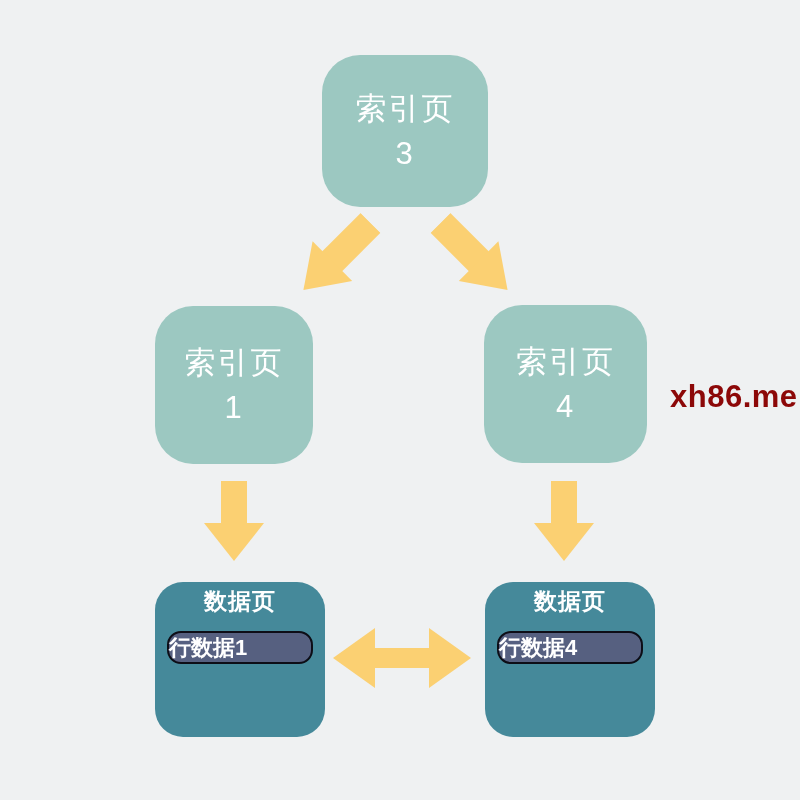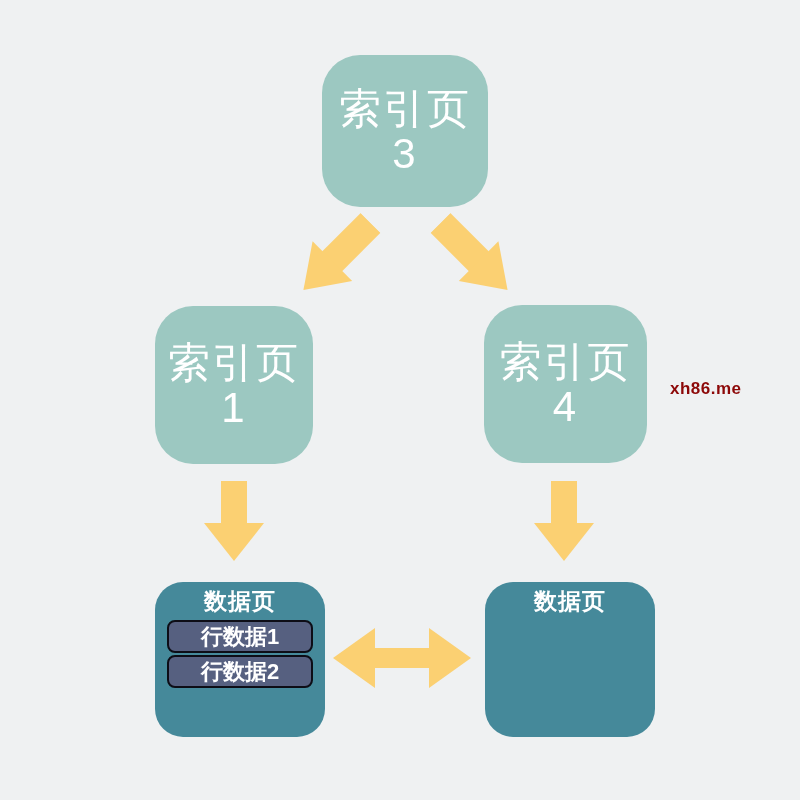--- a/index.html
+++ b/index.html
@@ -13,21 +13,21 @@
   .canvas { position: absolute; left: 0; top: 0; width: 800px; height: 800px; }
 
   
   .index-box {
     position: absolute;
     background: var(--index-box, #9cc8c1);
     border-radius: 38px;
     color: var(--text, #ffffff);
     display: flex; flex-direction: column;
     align-items: center; justify-content: center;
-    font-size: 42px; line-height: 45px; letter-spacing: 2px;
+    font-size: 31px; line-height: 45px; letter-spacing: 2px;
     text-align: center;
   }
   #root-index  { left: 322px; top: 55px;  width: 166px; height: 152px; }
   #left-index  { left: 155px; top: 306px; width: 158px; height: 158px; }
   #right-index { left: 484px; top: 305px; width: 163px; height: 158px; }
 
   
   .data-box {
     position: absolute;
     width: 170px; height: 155px;
@@ -35,47 +35,47 @@
     border-radius: 28px;
     box-sizing: border-box;
     padding: 6px 12px 0 12px;
   }
   #left-data  { left: 155px; top: 582px; }
   #right-data { left: 485px; top: 582px; }
   .data-box-header {
     color: var(--text, #ffffff);
     font-size: 23px; font-weight: bold;
     text-align: center; height: 26px; line-height: 26px;
-    margin-bottom: 6px; letter-spacing: 1px;
+    margin-bottom: 17px; letter-spacing: 1px;
   }
   .data-row {
     height: 29px;
     background: var(--row-bg, #566080);
     border: 2px solid var(--row-border, #0d0d16);
-    border-radius: 8px;
+    border-radius: 14px;
     margin-bottom: 2px;
     color: var(--text, #ffffff);
     font-size: 22px; font-weight: bold;
-    text-align: center; line-height: 29px;
+    text-align: left; line-height: 29px;
   }
 
   
   .arrow polygon, .arrow rect { fill: var(--arrow, #fbd072); }
   .arrow { position: absolute; }
   #arrow-diag-left  { left: 307px; top: 209px; width: 60px; height: 95px; transform: rotate(45deg); }
   #arrow-diag-right { left: 444px; top: 209px; width: 60px; height: 95px; transform: rotate(-45deg); }
   #arrow-vert-left  { left: 204px; top: 481px; width: 60px; height: 80px; }
   #arrow-vert-right { left: 534px; top: 481px; width: 60px; height: 80px; }
   #arrow-horiz      { left: 333px; top: 628px; width: 138px; height: 60px; }
 
   
   .watermark {
     position: absolute;
     left: 670px; top: 379px;
-    font-size: 17px; font-weight: bold;
+    font-size: 31px; font-weight: bold;
     color: var(--watermark, #8c0808);
     letter-spacing: 0.5px;
   }
 </style>
 </head>
 <body>
 
 <div class="canvas">
 
   <div class="index-box" id="root-index">
@@ -108,24 +108,24 @@
     <polygon points="0,42 60,42 30,80"></polygon>
   </svg>
   <svg class="arrow" id="arrow-vert-right" viewBox="0 0 60 80">
     <rect x="17" y="0" width="26" height="43"></rect>
     <polygon points="0,42 60,42 30,80"></polygon>
   </svg>
 
   <div class="data-box" id="left-data">
     <div class="data-box-header">数据页</div>
     <div class="data-row">行数据1</div>
-    <div class="data-row">行数据2</div>
   </div>
   <div class="data-box" id="right-data">
     <div class="data-box-header">数据页</div>
+    <div class="data-row">行数据4</div>
   </div>
 
   <svg class="arrow" id="arrow-horiz" viewBox="0 0 138 60">
     <rect x="40" y="20" width="58" height="20"></rect>
     <polygon points="0,30 42,0 42,60"></polygon>
     <polygon points="138,30 96,0 96,60"></polygon>
   </svg>
 
 </div>
 

